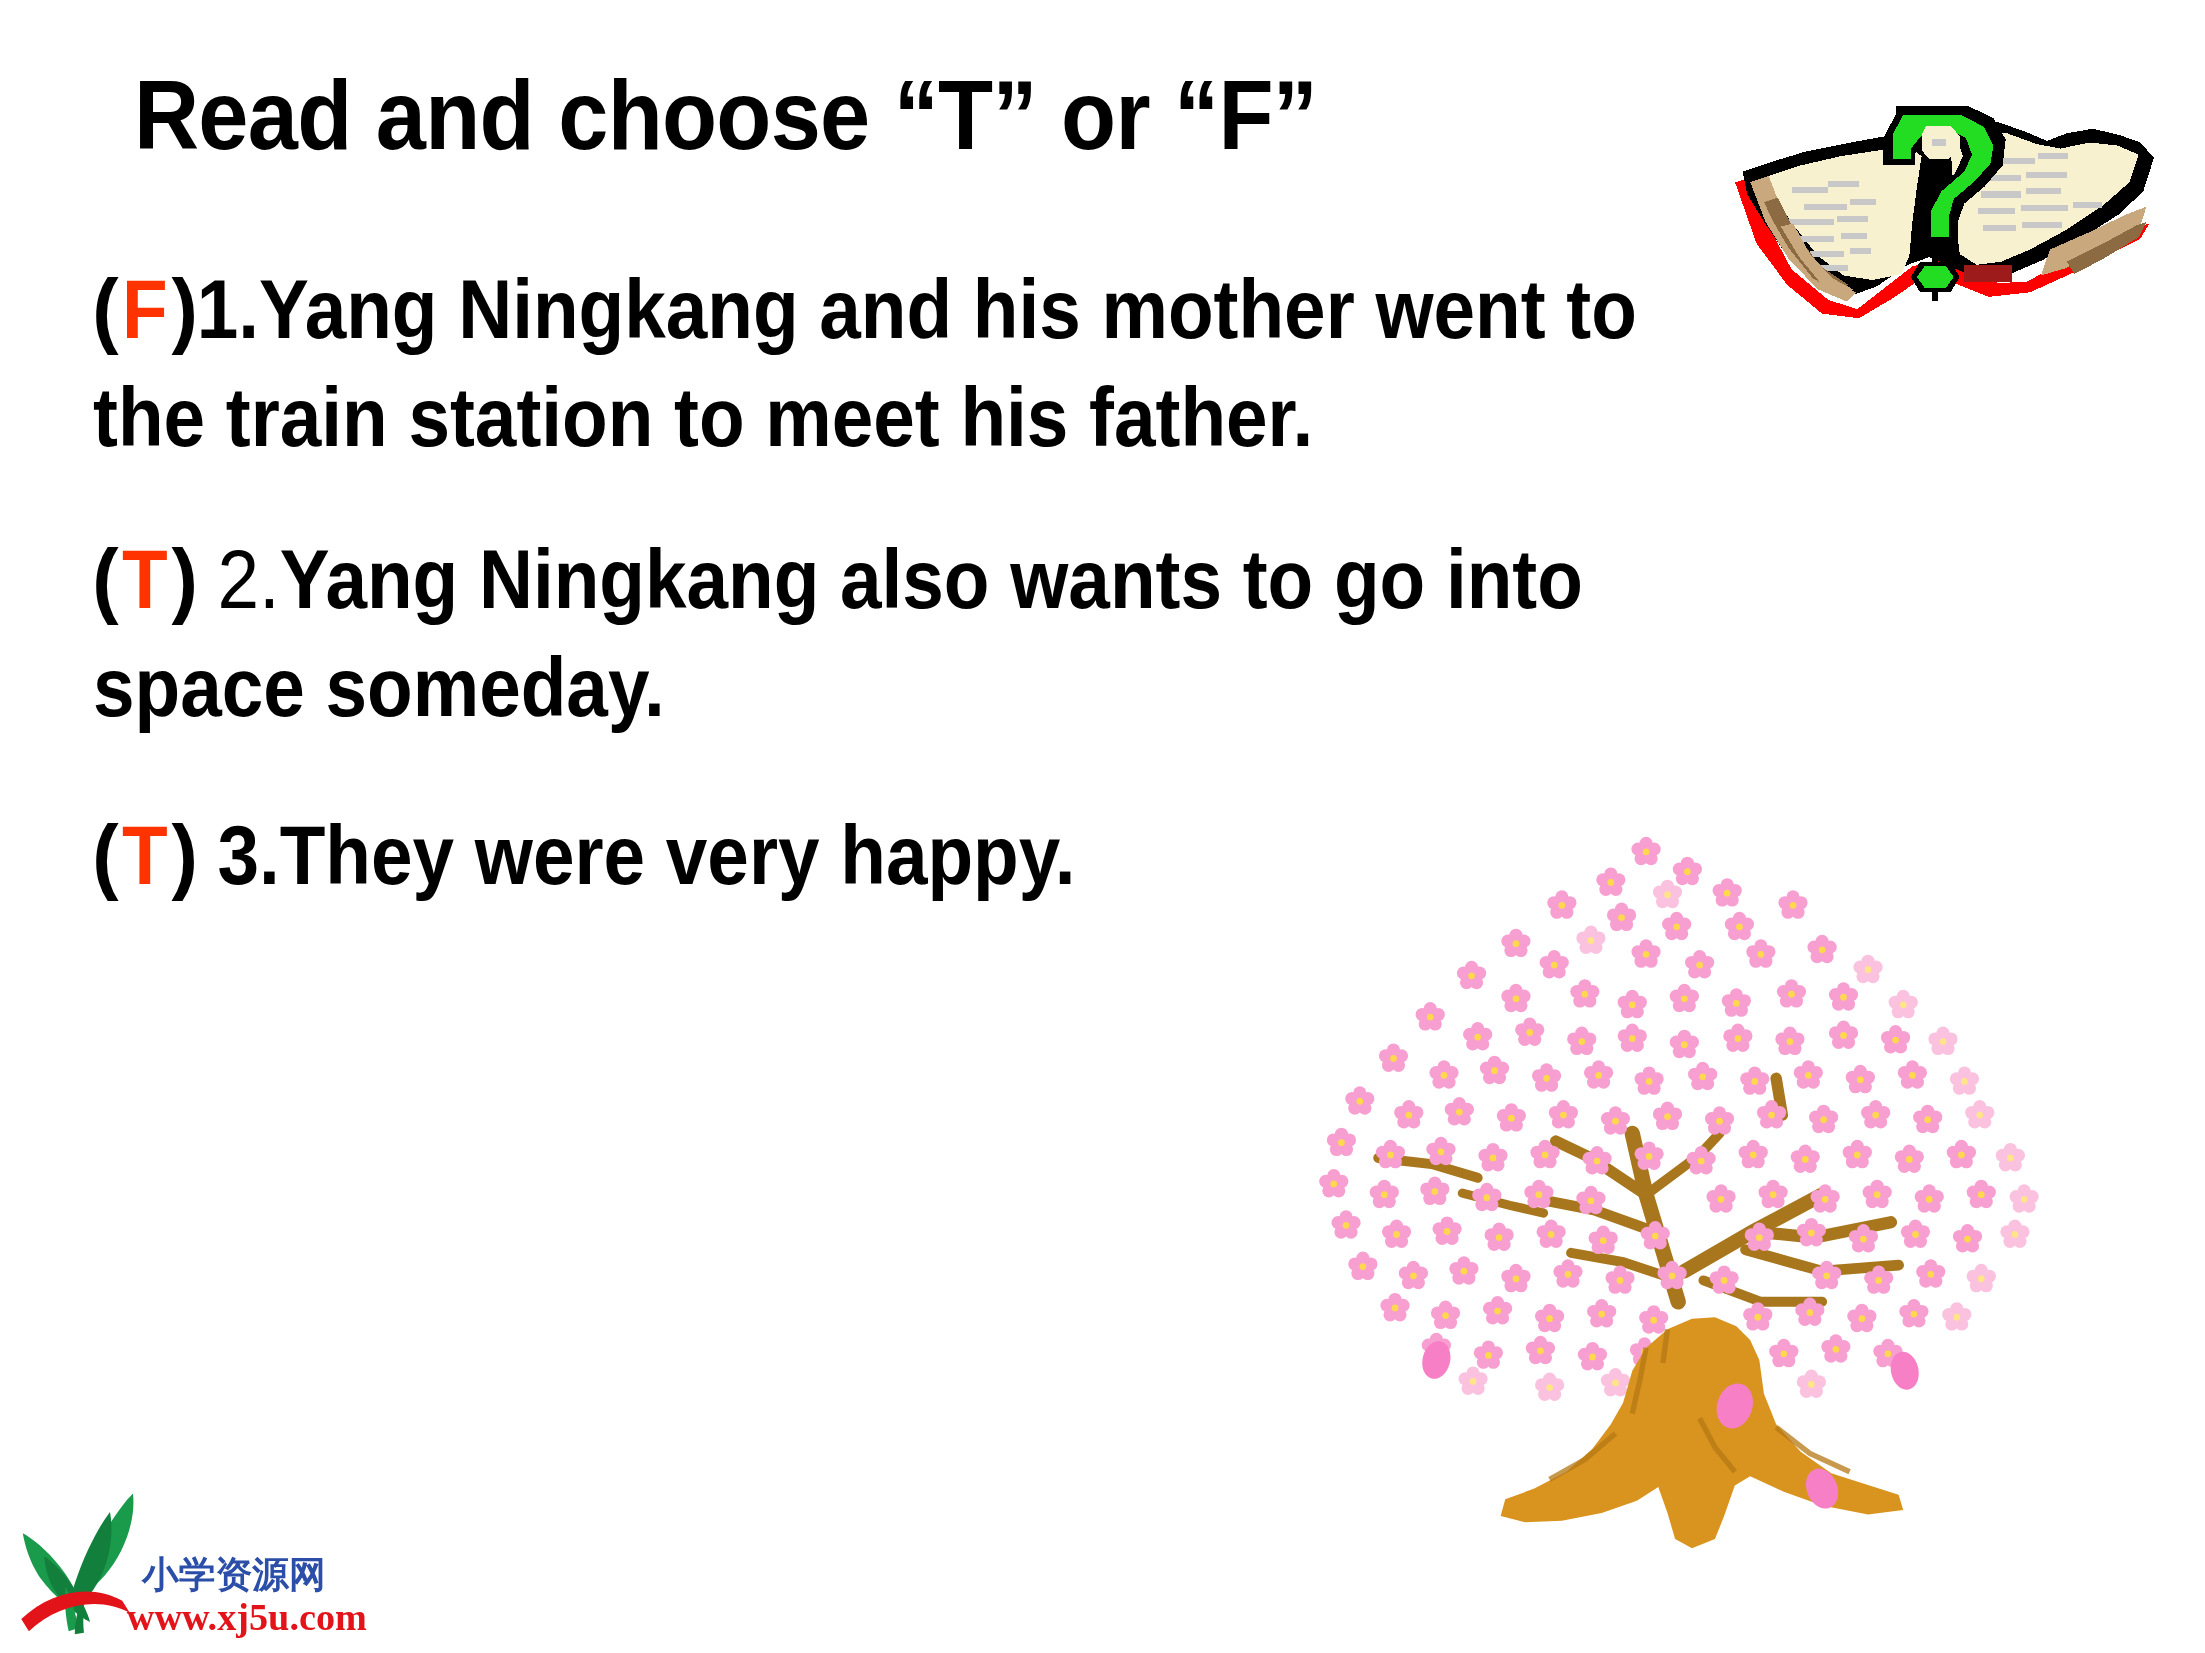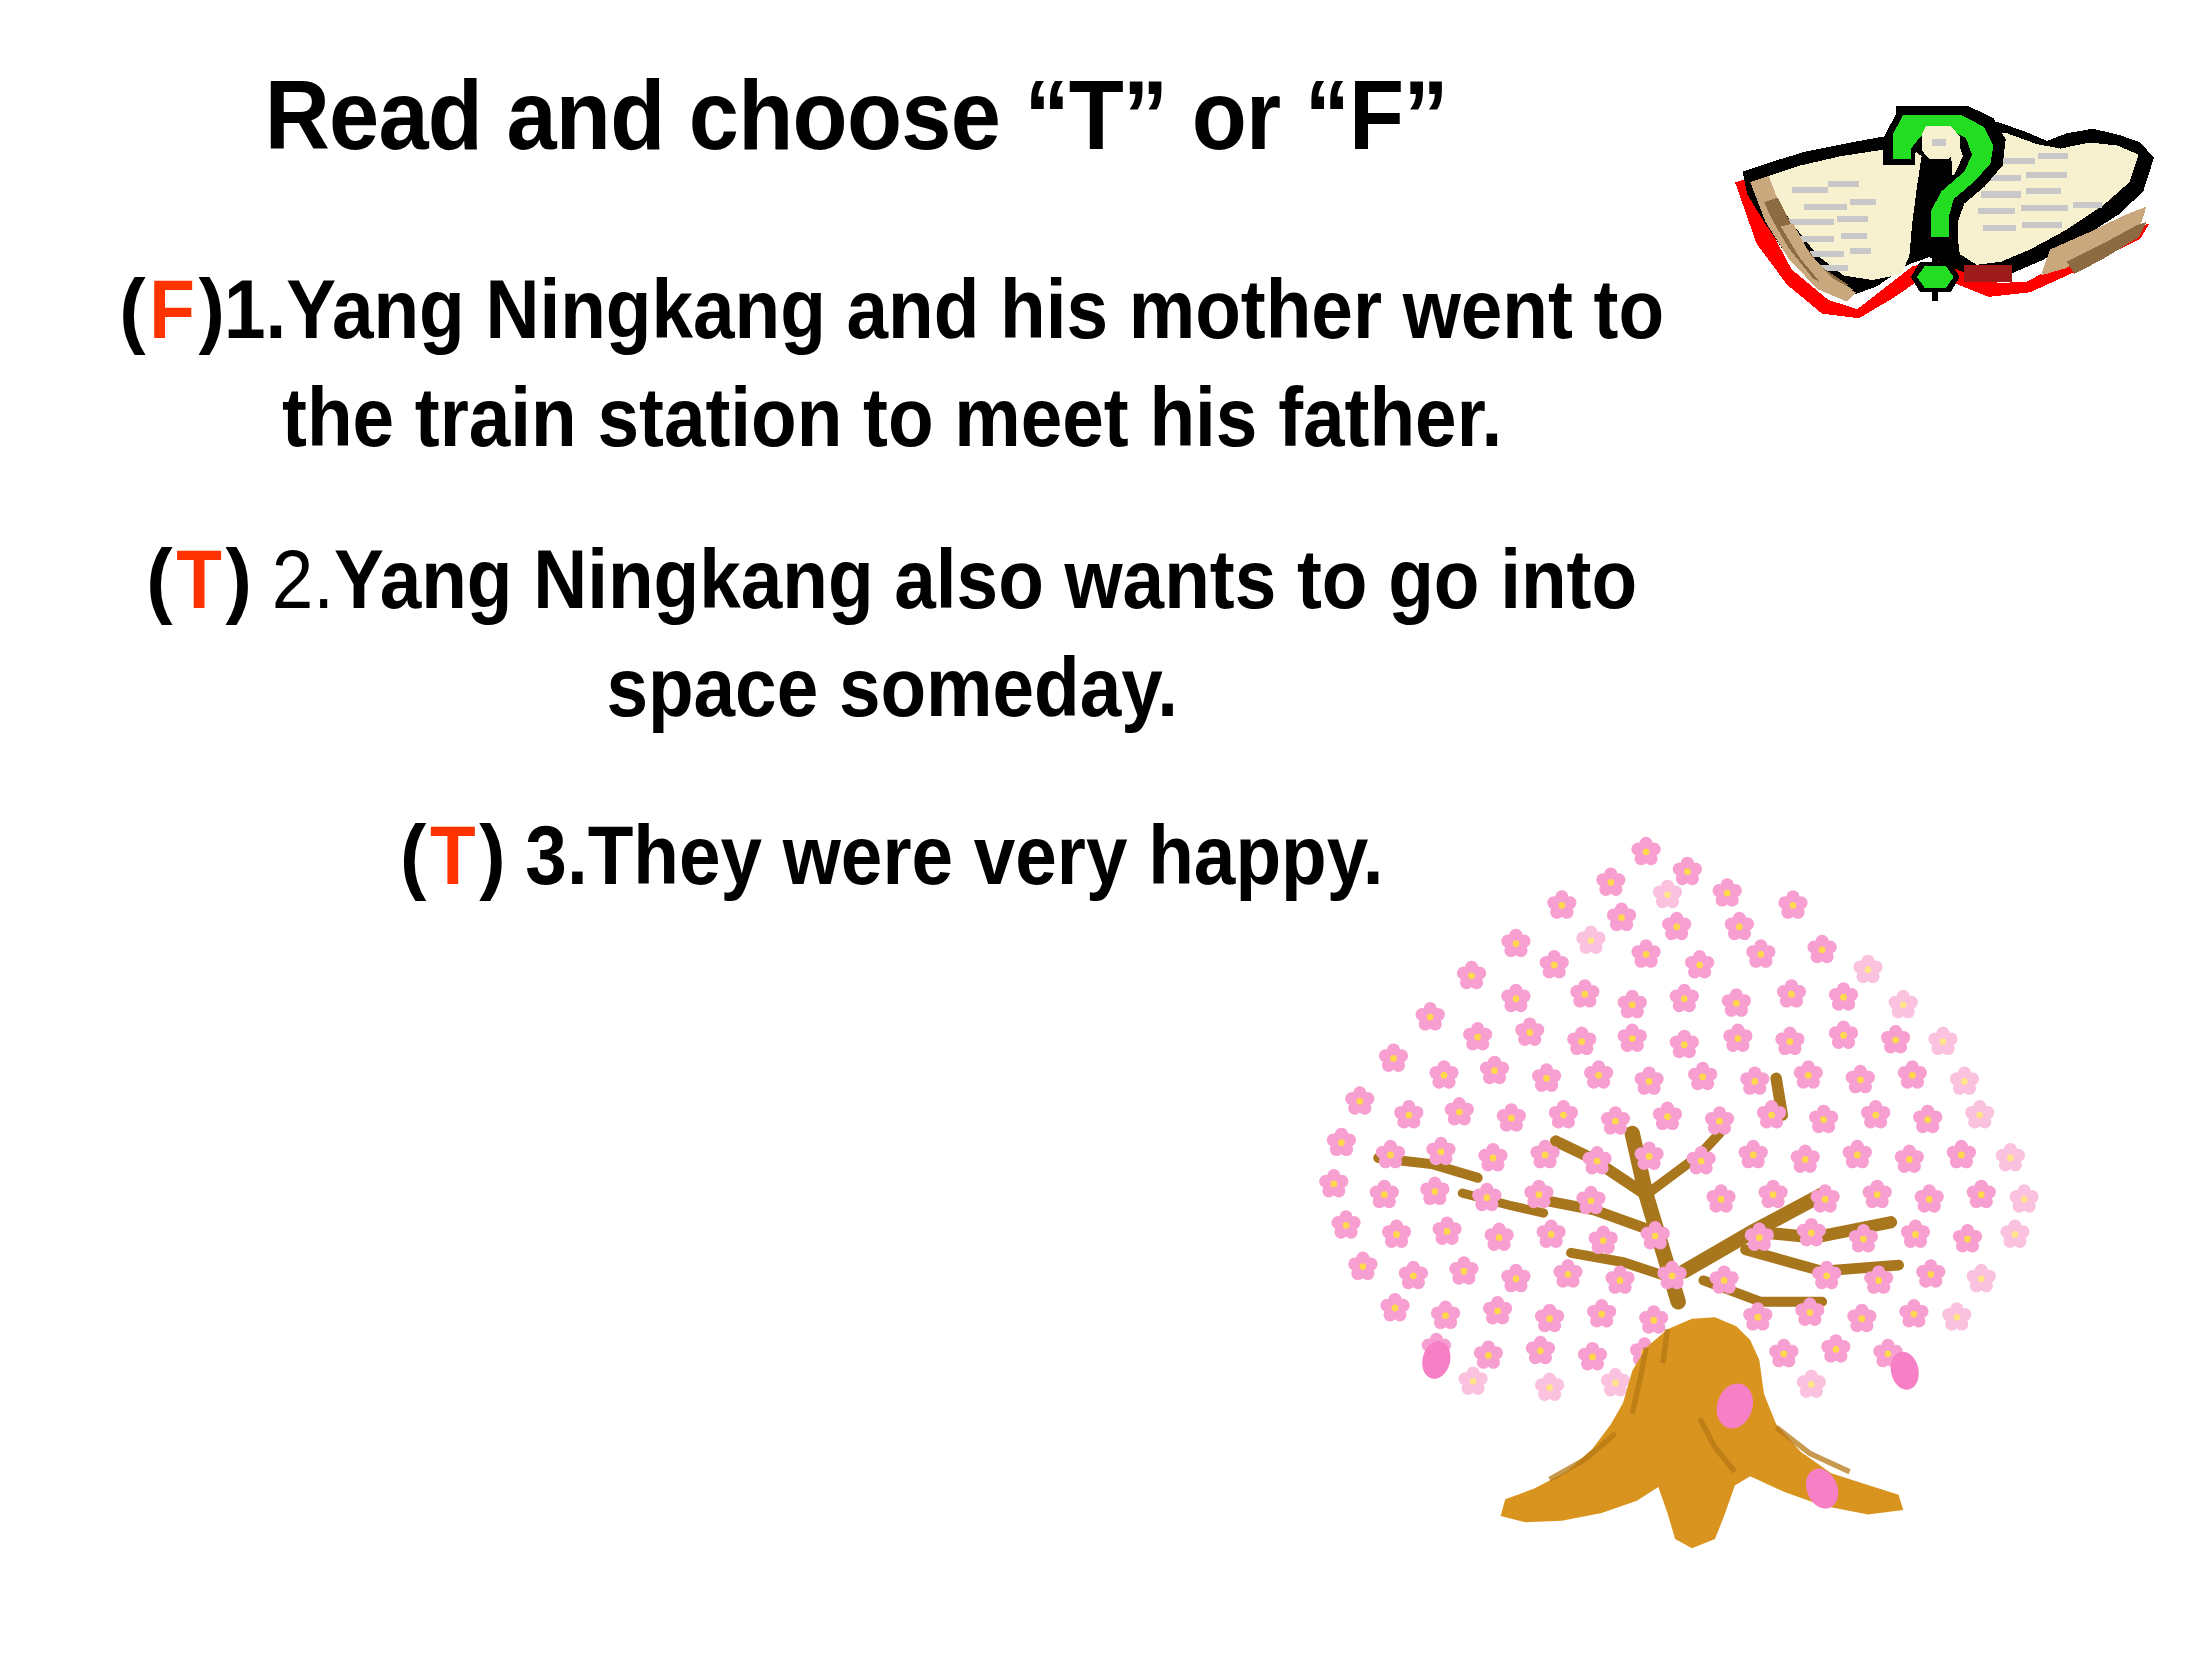--- a/index.html
+++ b/index.html
@@ -15,21 +15,20 @@
     overflow: hidden;
     font-family: "Liberation Sans", sans-serif;
     color: #000000;
   }
 
   
   .slide {
     position: absolute;
     inset: 0;
     background: #ffffff;
-    text-align: center;
   }
 
   
   .slide-title {
     position: absolute;
     left: 134px;
     top: 63px;
     width: 1570px;
     font-size: 98px;
     line-height: 1.08;
@@ -421,15 +420,34 @@
       </g>
 
       <ellipse cx="586" cy="776" rx="23" ry="30" fill="#f77fc6" transform="rotate(18 586 776)"></ellipse>
       <ellipse cx="700" cy="884" rx="20" ry="27" fill="#f77fc6" transform="rotate(-22 700 884)"></ellipse>
 
       <ellipse cx="196" cy="716" rx="18" ry="25" fill="#f77fc6" transform="rotate(14 196 716)"></ellipse>
       <ellipse cx="808" cy="730" rx="18" ry="25" fill="#f77fc6" transform="rotate(-12 808 730)"></ellipse>
     </svg>
   </div>
 
+  <div class="watermark">
+    <svg viewBox="0 0 500 200" xmlns="http://www.w3.org/2000/svg">
+
+      <g>
+        <path d="M146 6 C150 38 136 82 110 112 C94 130 78 142 66 148 C74 122 92 82 112 52 C124 32 136 16 146 6 Z" fill="#1a9a4b"></path>
+        <path d="M116 30 C122 62 114 104 94 132 C82 148 70 158 60 162 C64 138 78 96 94 66 C102 50 110 38 116 30 Z" fill="#12803c"></path>
+        <path d="M2 58 C24 70 52 98 68 128 C78 146 84 160 86 170 C66 160 38 136 22 112 C12 96 5 76 2 58 Z" fill="#1a9a4b"></path>
+        <path d="M30 88 C48 100 66 122 76 142 C84 156 88 166 90 174 C74 166 54 148 42 130 C34 116 31 100 30 88 Z" fill="#12803c"></path>
+        <path d="M58 128 C66 144 72 164 74 182 L62 186 C58 168 56 146 58 128 Z" fill="#1a9a4b"></path>
+        <path d="M84 132 C82 150 80 170 82 188 L70 190 C70 170 76 148 84 132 Z" fill="#12803c"></path>
+
+        <path d="M0 170 C40 132 92 124 132 146 L142 162 C102 140 48 150 10 186 Z" fill="#e3131a"></path>
+      </g>
+
+      <text x="158" y="128" font-family="'DejaVu Sans', sans-serif" font-size="48" font-weight="700" fill="#2b4ea8">小学资源网</text>
+
+      <text x="138" y="184" font-family="'Liberation Serif', serif" font-size="50" font-weight="700" fill="#e3131a">www.xj5u.com</text>
+    </svg>
+  </div>
 
 </div>
 
 
 </body></html>

